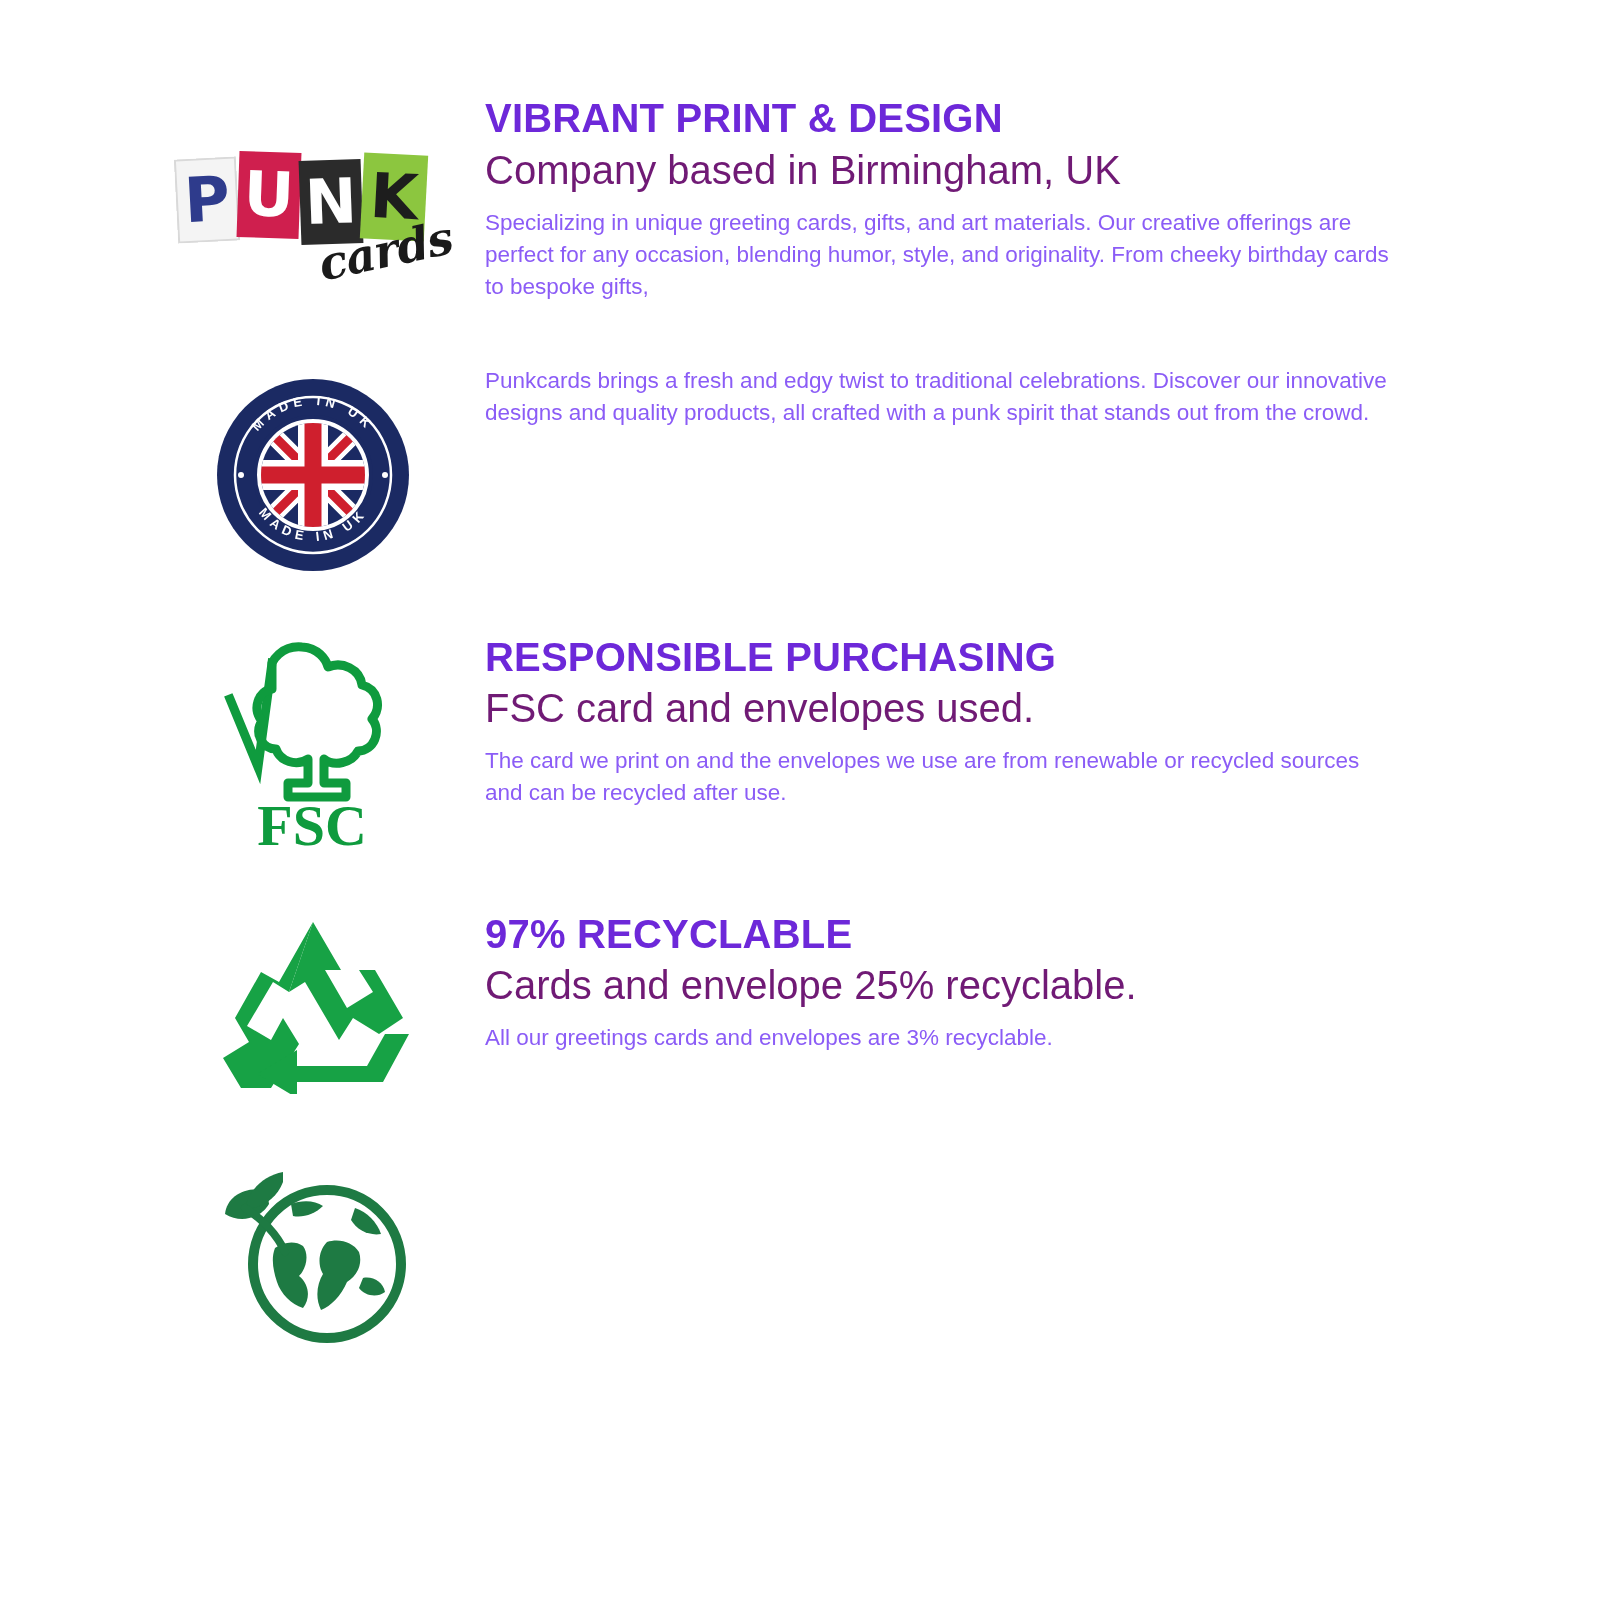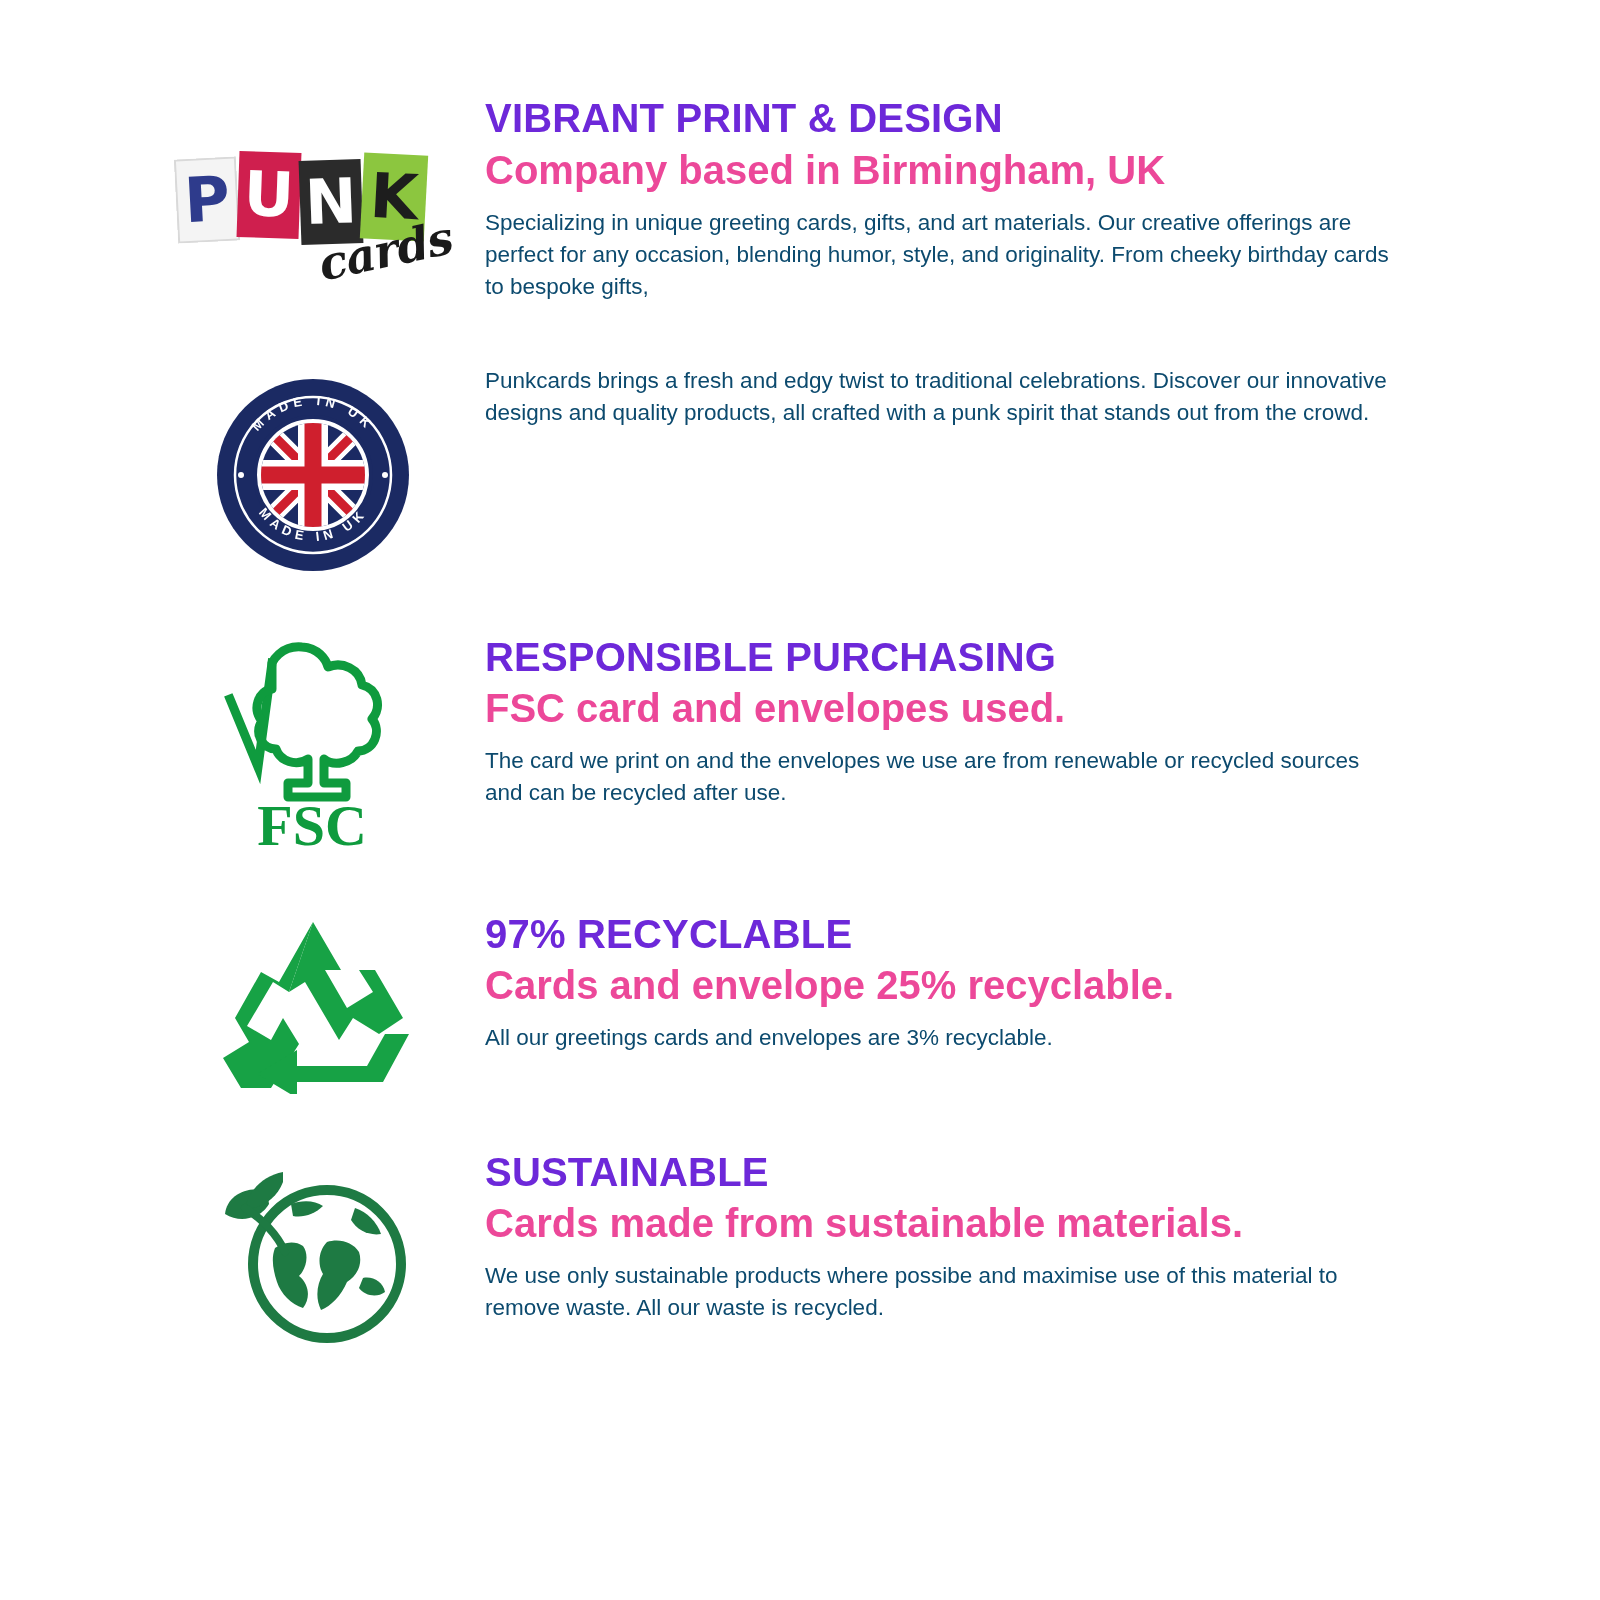--- a/index.html
+++ b/index.html
@@ -41,30 +41,30 @@
   .f-title {
     font-size: 40px;
     font-weight: bold;
     letter-spacing: 0.2px;
     line-height: 1.12;
     color: #6d28d9;
     margin: 0 0 6px 0;
   }
   .f-sub {
     font-size: 40px;
-    font-weight: 700;
+    font-weight: 400;
     line-height: 1.15;
-    color: #ec4899;
+    color: #701a75;
     margin: 0 0 14px 0;
   }
   .f-body {
     font-size: 22.5px;
     font-weight: 400;
     line-height: 1.42;
-    color: #0c4a6e;
+    color: #8b5cf6;
     margin: 0;
     max-width: 1020px;
   }
 
   
   .row-1 { margin-top: 0px; margin-bottom: 62px; }
   .row-2 { margin-bottom: 60px; }
   .row-3 { margin-bottom: 60px; }
   .row-4 { margin-bottom: 56px; }
   .row-5 { margin-bottom: 0px; }
@@ -239,20 +239,15 @@
           <path d="M150 52 C162 56 172 66 176 78 C164 80 152 74 146 64 Z"></path>
           <path d="M70 92 C78 86 90 84 98 90 C104 98 102 112 94 120 C104 128 106 142 98 152 C86 148 76 138 72 126 C68 114 66 102 70 92 Z"></path>
           <path d="M122 86 C134 82 148 86 154 96 C158 108 152 120 142 126 C136 140 126 150 116 154 C110 142 112 128 118 118 C112 108 114 94 122 86 Z"></path>
           <path d="M158 122 C168 120 178 126 180 136 C172 142 160 140 154 132 Z"></path>
         </g>
         <path d="M62 34 C40 30 22 40 20 58 C36 68 56 62 64 48 Z" fill="#1e7a43"></path>
         <path d="M78 16 C58 20 44 34 40 52 C56 54 72 42 78 26 Z" fill="#1e7a43"></path>
         <path d="M40 52 C56 62 72 78 80 96" fill="none" stroke="#1e7a43" stroke-width="8" stroke-linecap="round"></path>
       </svg>
     </div>
-    <div class="text-cell">
-      <h2 class="f-title">SUSTAINABLE</h2>
-      <div class="f-sub">Cards made from sustainable materials.</div>
-      <p class="f-body">We use only sustainable products where possibe and maximise use of this material to remove waste. All our waste is recycled.</p>
-    </div>
   </div>
 
 </div>
 
 </body></html>

